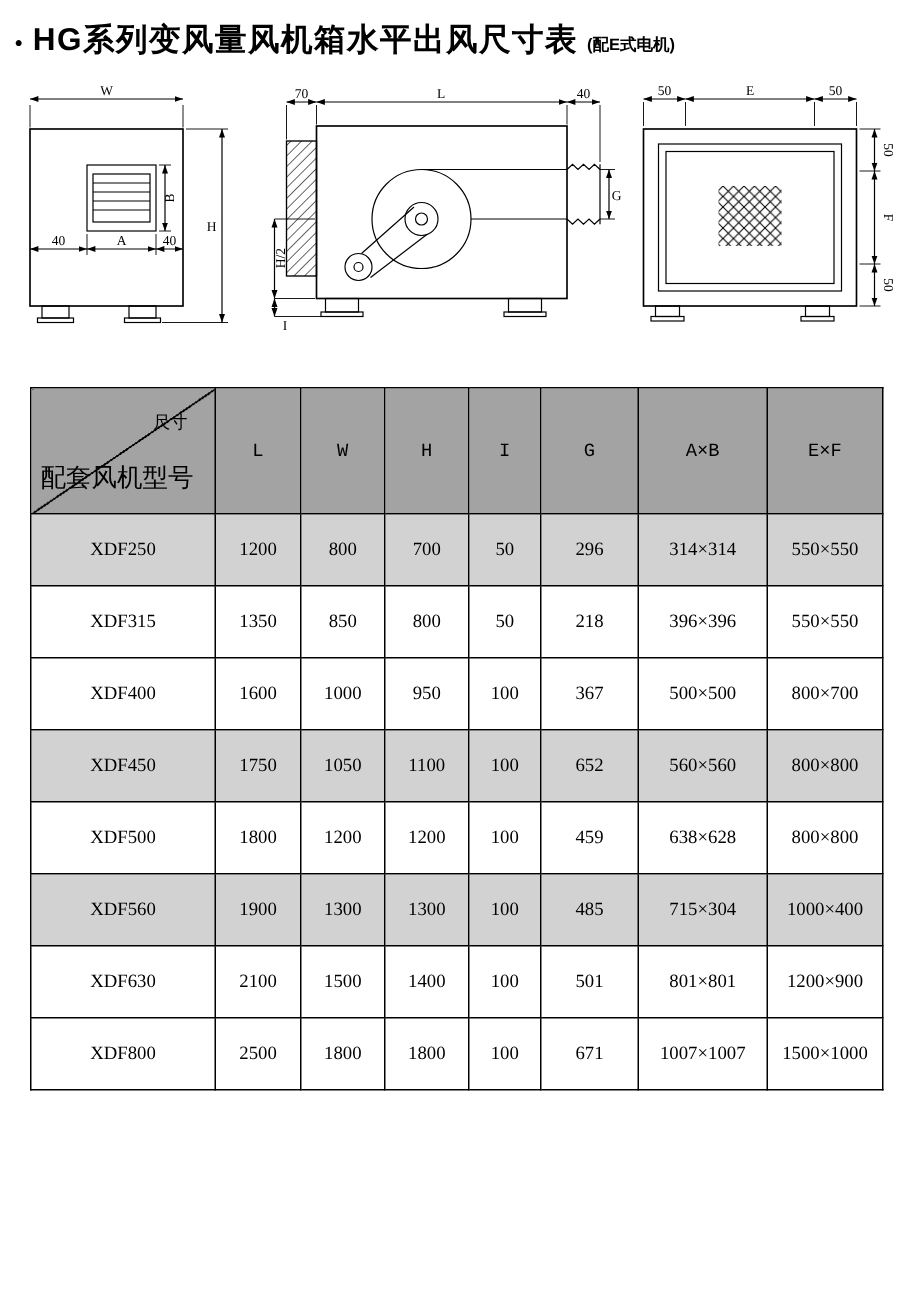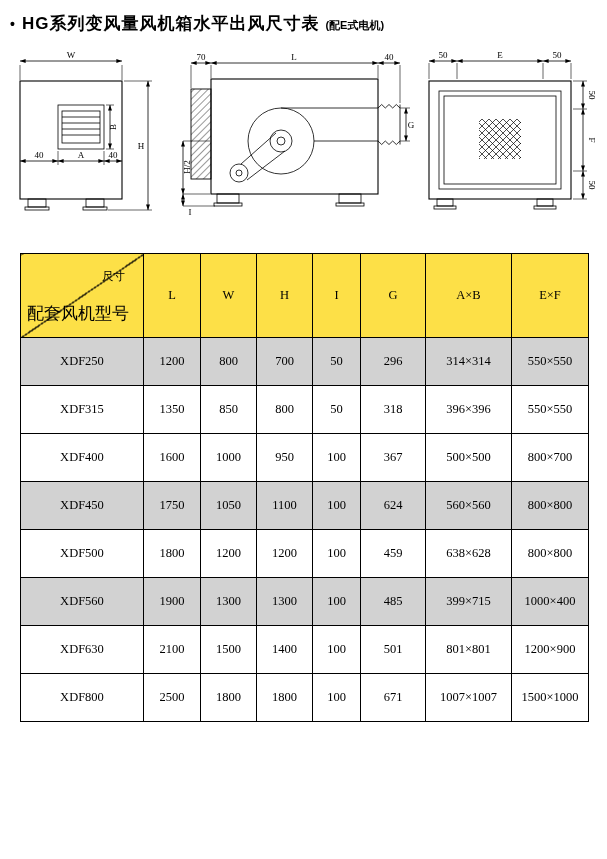--- a/index.html
+++ b/index.html
@@ -23,21 +23,21 @@
     align-items: baseline;
     padding: 12px 0 0 10px;
     white-space: nowrap;
   }
   .bullet {
     font-size: 14px;
     font-weight: bold;
     margin-right: 7px;
   }
   .title {
-    font-size: 17px;
+    font-size: 21px;
     font-weight: bold;
     margin: 0;
     letter-spacing: 1px;
     font-family: "Liberation Sans", sans-serif;
   }
   .subtitle {
     font-size: 11px;
     font-weight: bold;
     margin-left: 6px;
   }
@@ -75,21 +75,21 @@
   table.dim-table th,
   table.dim-table td {
     border: 1px solid #000;
     text-align: center;
     vertical-align: middle;
     font-size: 12.5px;
     font-weight: normal;
     padding: 0;
     overflow: hidden;
   }
-  table.dim-table thead tr { height: 84px; background: #fde047; }
+  table.dim-table thead tr { height: 84px; background: #a3a3a3; font-family: Liberation Mono, monospace; }
   table.dim-table tbody tr { height: 48px; }
   table.dim-table tbody tr.shaded td { background: var(--shade-color, #d2d2d2); }
   th.corner {
     position: relative;
     background-image: linear-gradient(to bottom right,
       transparent calc(50% - 0.6px),
       #000 calc(50% - 0.6px),
       #000 calc(50% + 0.6px),
       transparent calc(50% + 0.6px));
   }
@@ -327,62 +327,62 @@
             <td>296</td>
             <td>314×314</td>
             <td>550×550</td>
           </tr>
           <tr>
             <td>XDF315</td>
             <td>1350</td>
             <td>850</td>
             <td>800</td>
             <td>50</td>
-            <td>318</td>
+            <td>218</td>
             <td>396×396</td>
             <td>550×550</td>
           </tr>
           <tr>
             <td>XDF400</td>
             <td>1600</td>
             <td>1000</td>
             <td>950</td>
             <td>100</td>
             <td>367</td>
             <td>500×500</td>
             <td>800×700</td>
           </tr>
           <tr class="shaded">
             <td>XDF450</td>
             <td>1750</td>
             <td>1050</td>
             <td>1100</td>
             <td>100</td>
-            <td>624</td>
+            <td>652</td>
             <td>560×560</td>
             <td>800×800</td>
           </tr>
           <tr>
             <td>XDF500</td>
             <td>1800</td>
             <td>1200</td>
             <td>1200</td>
             <td>100</td>
             <td>459</td>
             <td>638×628</td>
             <td>800×800</td>
           </tr>
           <tr class="shaded">
             <td>XDF560</td>
             <td>1900</td>
             <td>1300</td>
             <td>1300</td>
             <td>100</td>
             <td>485</td>
-            <td>399×715</td>
+            <td>715×304</td>
             <td>1000×400</td>
           </tr>
           <tr>
             <td>XDF630</td>
             <td>2100</td>
             <td>1500</td>
             <td>1400</td>
             <td>100</td>
             <td>501</td>
             <td>801×801</td>

